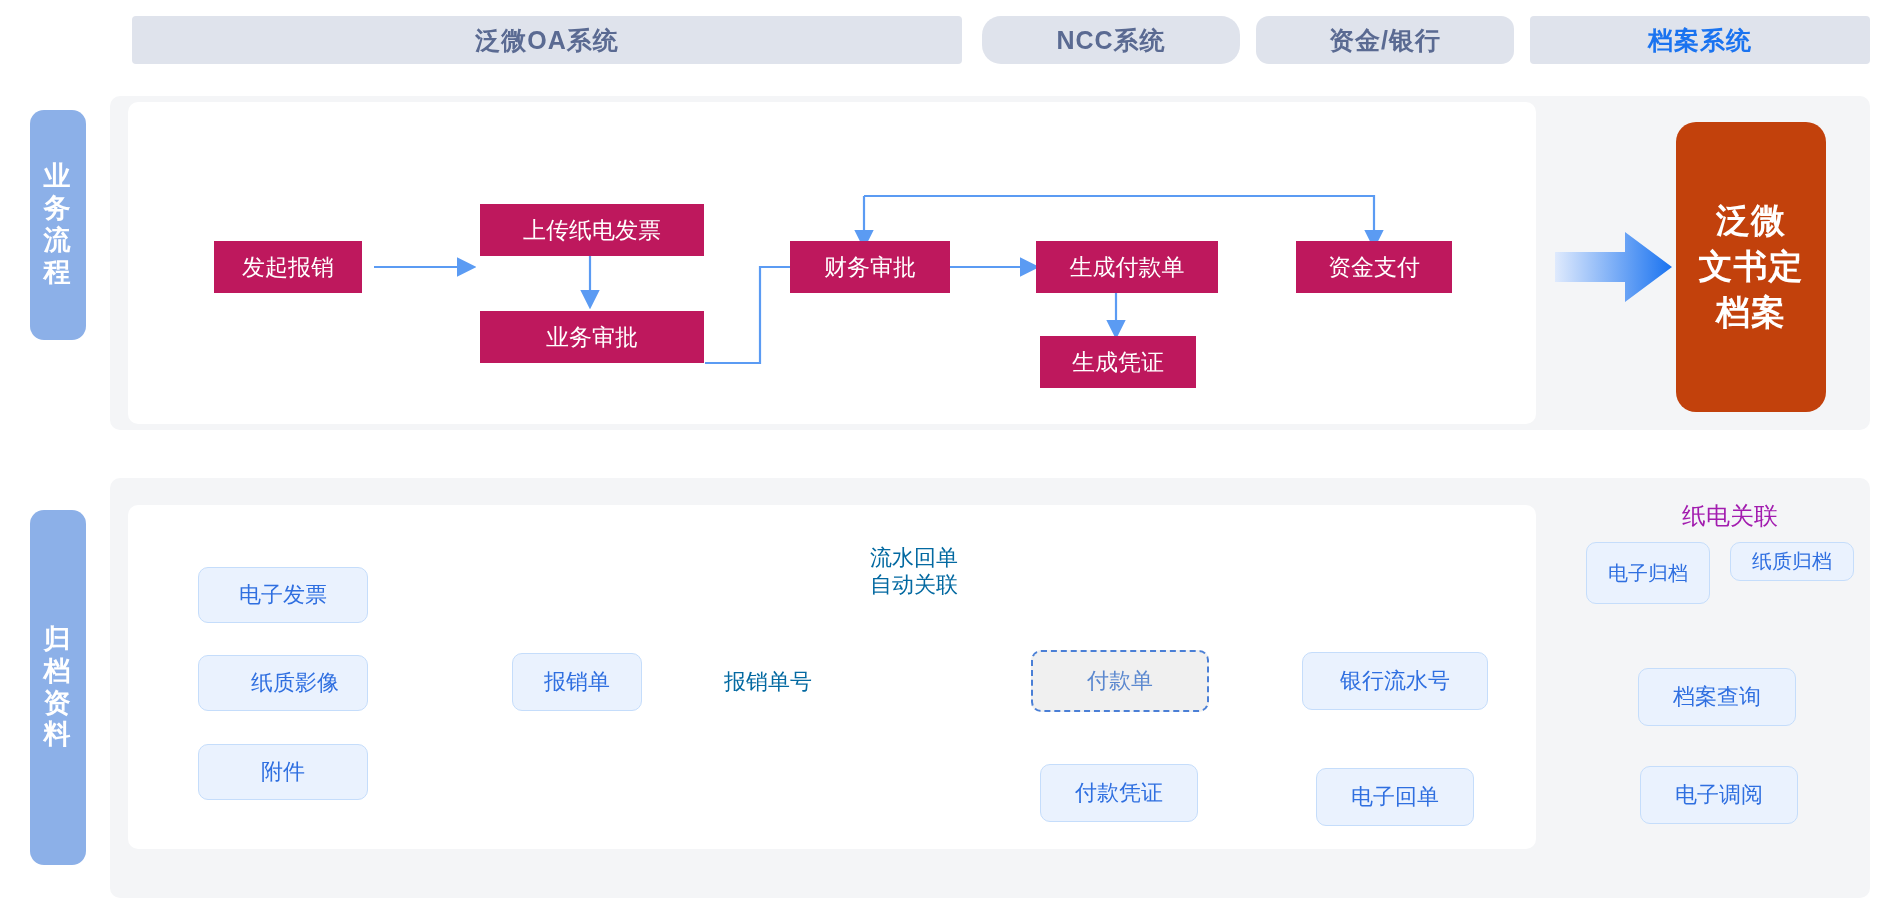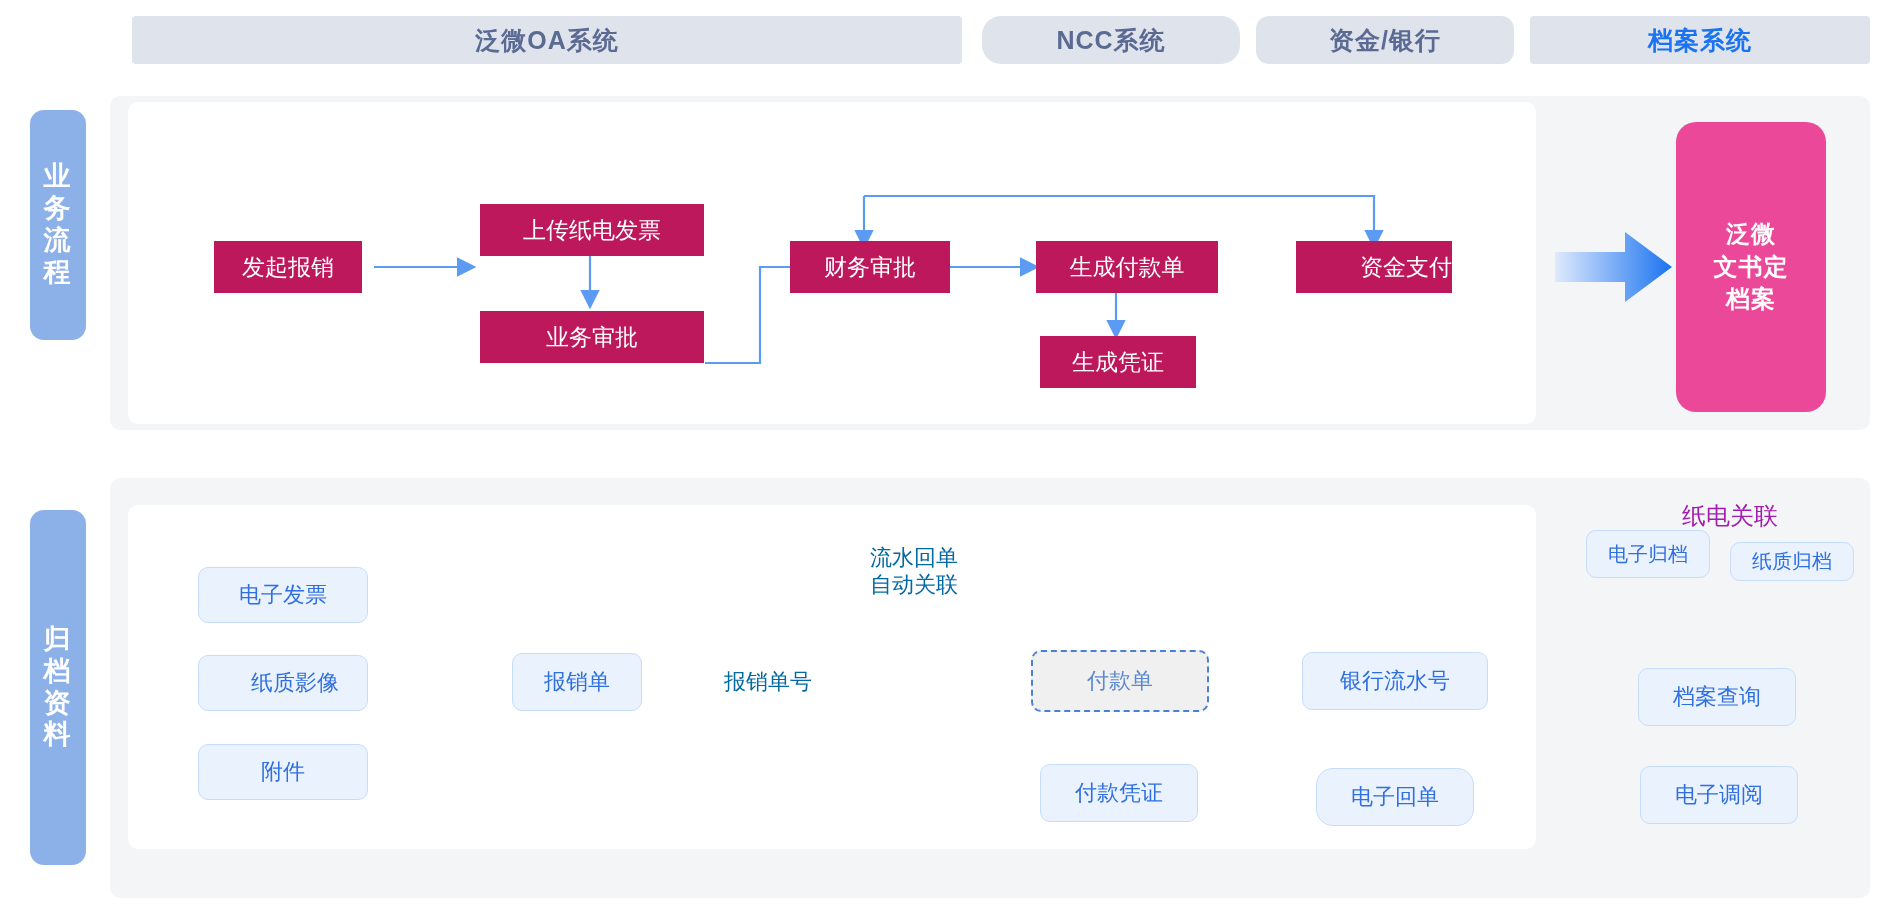--- a/index.html
+++ b/index.html
@@ -55,24 +55,24 @@
     text-align:center;
     box-sizing:border-box;
   }
   .node-solid{
     background:#be185d;
     color:#ffffff;
     border-radius:0;
     font-size:23px;
   }
   .node-big{
-    background:#ec4899;
+    background:#c2410c;
     color:#ffffff;
     border-radius:20px;
-    font-size:24px;font-weight:bold;
+    font-size:34px;font-weight:bold;
     line-height:1.35;
     letter-spacing:1px;
   }
   .node-light{
     background:#eaf2fe;
     color:#2f6fe0;
     border:1.5px solid #c5ddfb;
     border-radius:10px;
     font-size:22px;
   }
@@ -204,21 +204,21 @@
   </div>
   <div class="node node-solid" style="left:790px;top:241px;width:160px;height:52px;">
     <span>财务审批</span>
   </div>
   <div class="node node-solid" style="left:1036px;top:241px;width:182px;height:52px;">
     <span>生成付款单</span>
   </div>
   <div class="node node-solid" style="left:1040px;top:336px;width:156px;height:52px;">
     <span>生成凭证</span>
   </div>
-  <div class="node node-solid" style="left:1296px;top:241px;width:156px;height:52px;justify-content:flex-end;">
+  <div class="node node-solid" style="left:1296px;top:241px;width:156px;height:52px;">
     <span>资金支付</span>
   </div>
 
   <div class="node node-big" style="left:1676px;top:122px;width:150px;height:290px;flex-direction:column;">
     <span>泛微</span>
     <span>文书定</span>
     <span>档案</span>
   </div>
 
   <div class="panel-outer" style="left:110px;top:478px;width:1760px;height:420px;"></div>
@@ -239,36 +239,36 @@
   </div>
   <div class="node node-dashed" style="left:1031px;top:650px;width:178px;height:62px;">
     <span>付款单</span>
   </div>
   <div class="node node-light" style="left:1040px;top:764px;width:158px;height:58px;">
     <span>付款凭证</span>
   </div>
   <div class="node node-light" style="left:1302px;top:652px;width:186px;height:58px;">
     <span>银行流水号</span>
   </div>
-  <div class="node node-light" style="left:1316px;top:768px;width:158px;height:58px;border-radius:17px;">
+  <div class="node node-light" style="left:1316px;top:768px;width:158px;height:58px;">
     <span>电子回单</span>
   </div>
 
   <div class="flow-label" style="left:870px;top:516px;width:220px;">
     <span>流水回单
 自动关联</span>
   </div>
   <div class="flow-label" style="left:724px;top:640px;width:200px;">
     <span>报销单号</span>
   </div>
 
   <div class="section-title" style="left:1620px;top:500px;width:220px;">
     <span>纸电关联</span>
   </div>
-  <div class="node node-light" style="left:1586px;top:530px;width:124px;height:48px;font-size:20px;">
+  <div class="node node-light" style="left:1586px;top:542px;width:124px;height:62px;font-size:20px;">
     <span>电子归档</span>
   </div>
   <div class="node node-light" style="left:1730px;top:542px;width:124px;height:39px;font-size:20px;">
     <span>纸质归档</span>
   </div>
   <div class="node node-light" style="left:1638px;top:668px;width:158px;height:58px;">
     <span>档案查询</span>
   </div>
   <div class="node node-light" style="left:1640px;top:766px;width:158px;height:58px;">
     <span>电子调阅</span>

